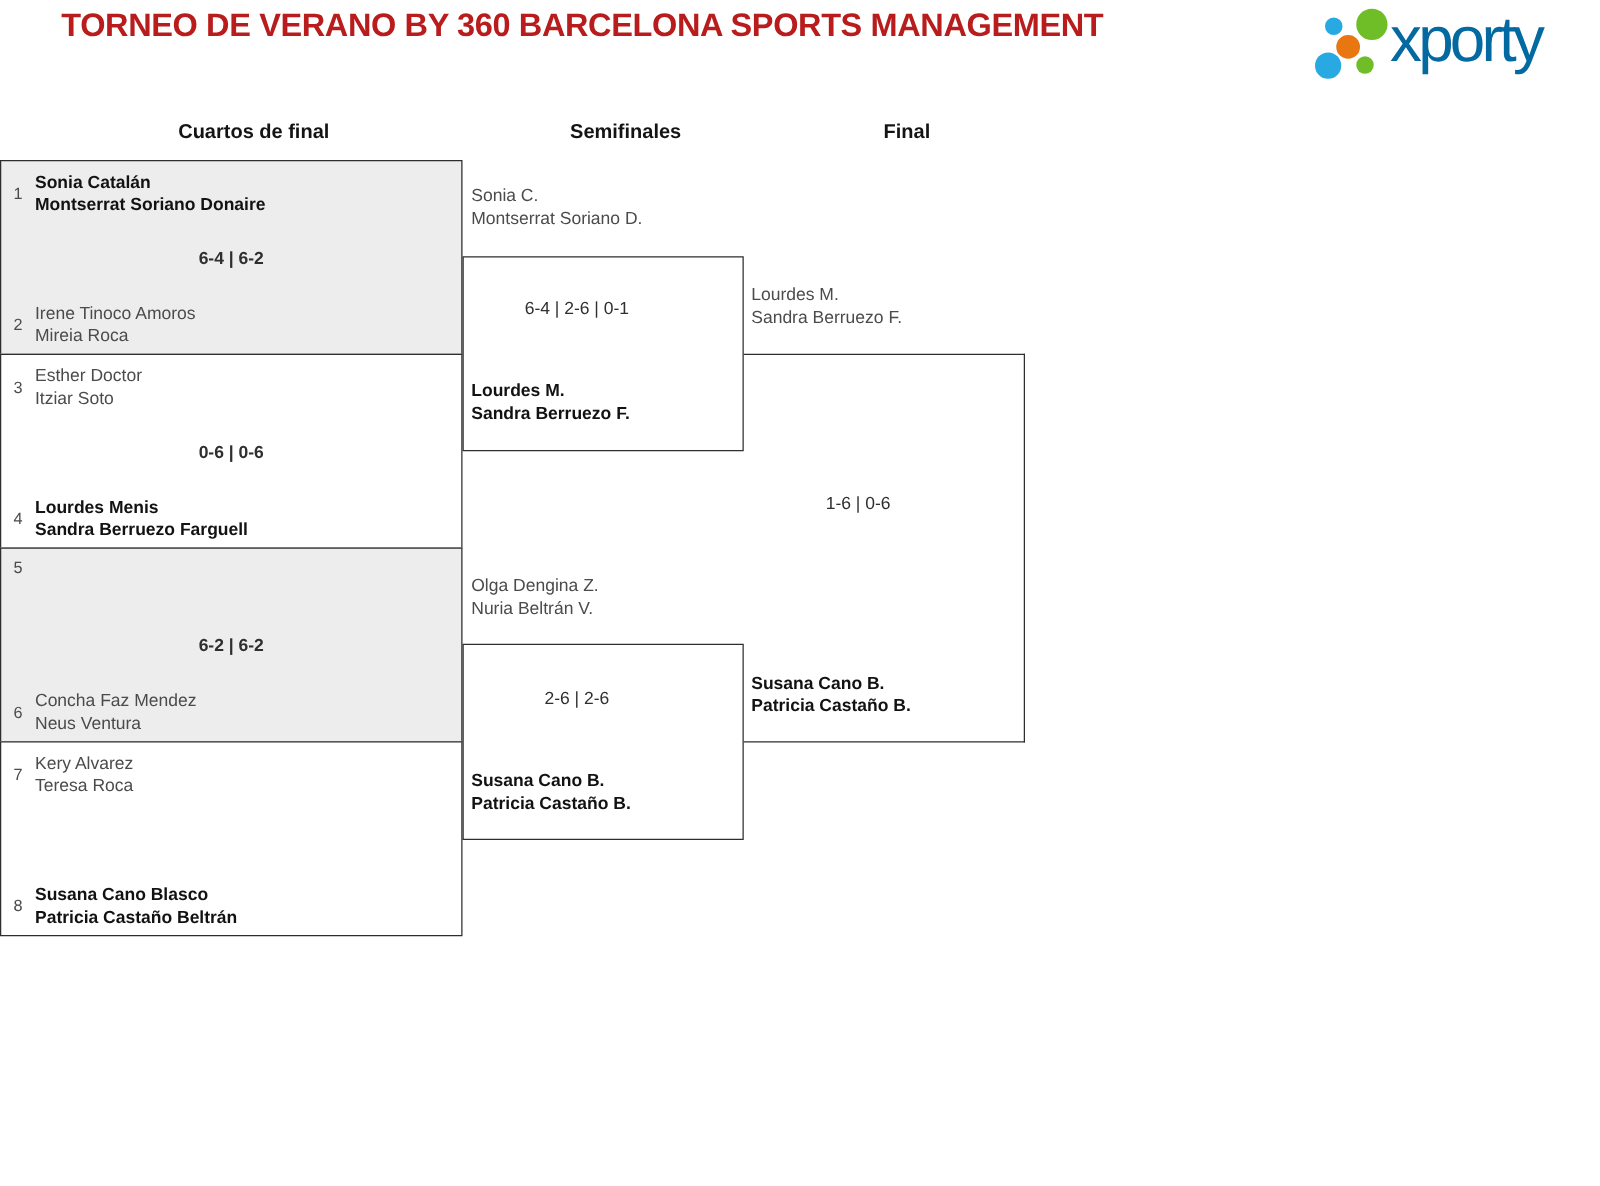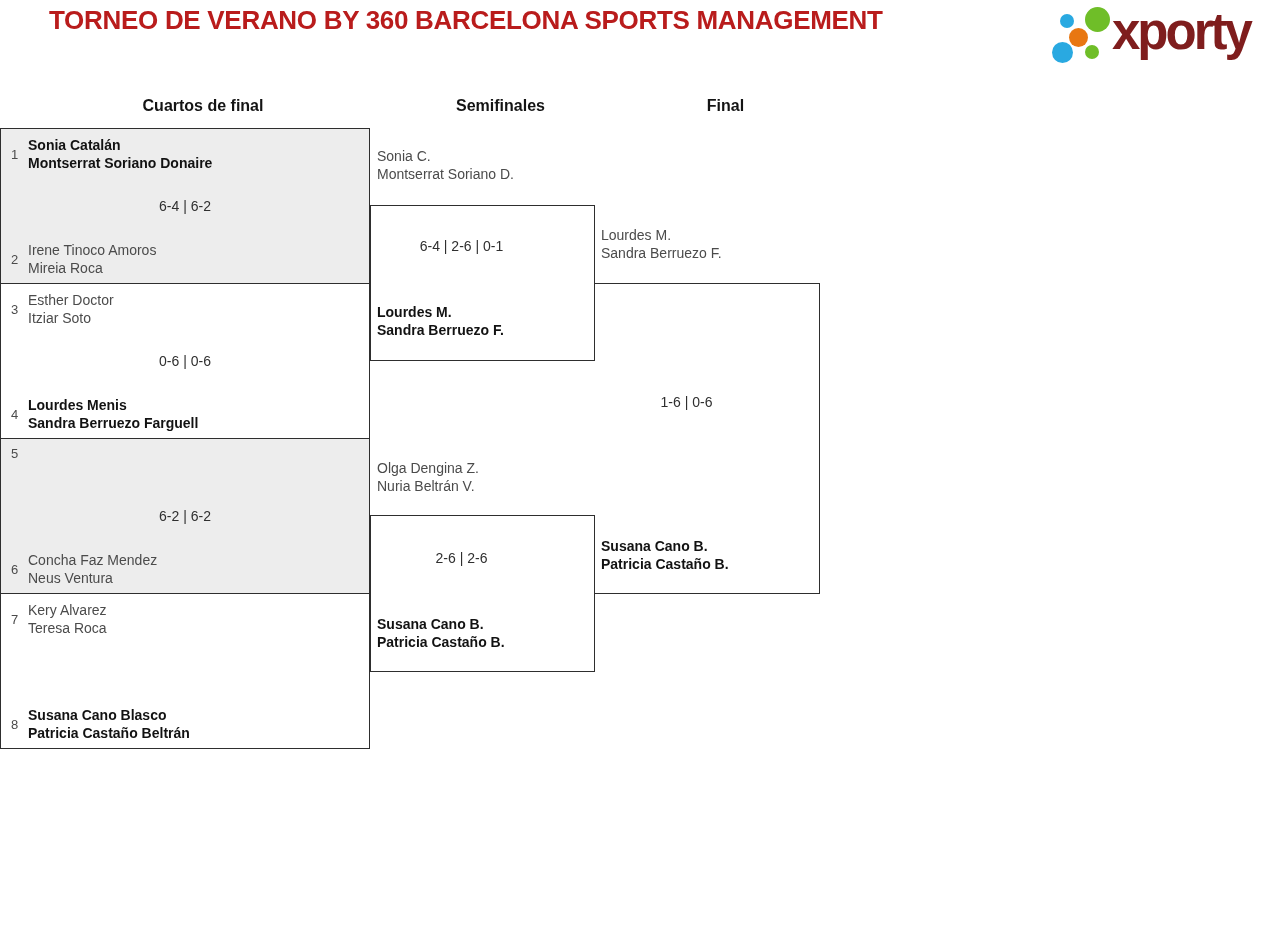--- a/index.html
+++ b/index.html
@@ -26,22 +26,22 @@
   
   .logo { position:absolute; left:1050px; top:4px; width:228px; height:66px; }
   .dot { position:absolute; border-radius:50%; }
   .dot-blue-sm   { left:10px; top:10px; width:14px; height:14px; background:#29a9e1; }
   .dot-green-lg  { left:35px; top:3px;  width:25px; height:25px; background:#6fbe28; }
   .dot-orange    { left:19px; top:24px; width:19px; height:19px; background:#e87711; }
   .dot-blue-lg   { left:2px;  top:38px; width:21px; height:21px; background:#29a9e1; }
   .dot-green-sm  { left:35px; top:41px; width:14px; height:14px; background:#6fbe28; }
   .logo-text {
     position:absolute; left:62px; top:-5px;
-    font-size:51px; font-weight:700; letter-spacing:-3px;
-    color:#7f1d1d; line-height:66px;
+    font-size:51px; font-weight:400; letter-spacing:-3px;
+    color:#0369a1; line-height:66px;
   }
 
   
   .col-header {
     position:absolute; top:97px; text-align:center;
     font-size:16px; font-weight:700; color:#141414;padding-left:36px;
   }
   .col-header.c1 { left:0;     width:370px; }
   .col-header.c2 { left:370px; width:225px; }
   .col-header.c3 { left:595px; width:225px; }
@@ -61,21 +61,21 @@
     width:27px; text-align:center; flex:none;
     font-size:13px; color:#4b4b4b;
   }
   .names { font-size:14px; line-height:18px; }
   .names span { display:block; white-space:nowrap; }
   .winner { font-weight:700; color:#121212; }
   .loser  { font-weight:400; color:#4b4b4b; }
   .qf-score {
     position:absolute; left:0; top:50%; width:100%;
     transform:translateY(-50%); text-align:center;
-    font-size:14px; color:#2f2f2f;
+    font-size:14px; color:#2f2f2f;font-weight:bold;
   }
 
   
   .sf-box {
     position:absolute; left:370px; width:225px;
     border:1px solid #2e2e2e; background:transparent;
   }
   .sf-box.sf1 { top:205px; height:156px; }
   .sf-box.sf2 { top:515px; height:157px; }
   .final-box {

